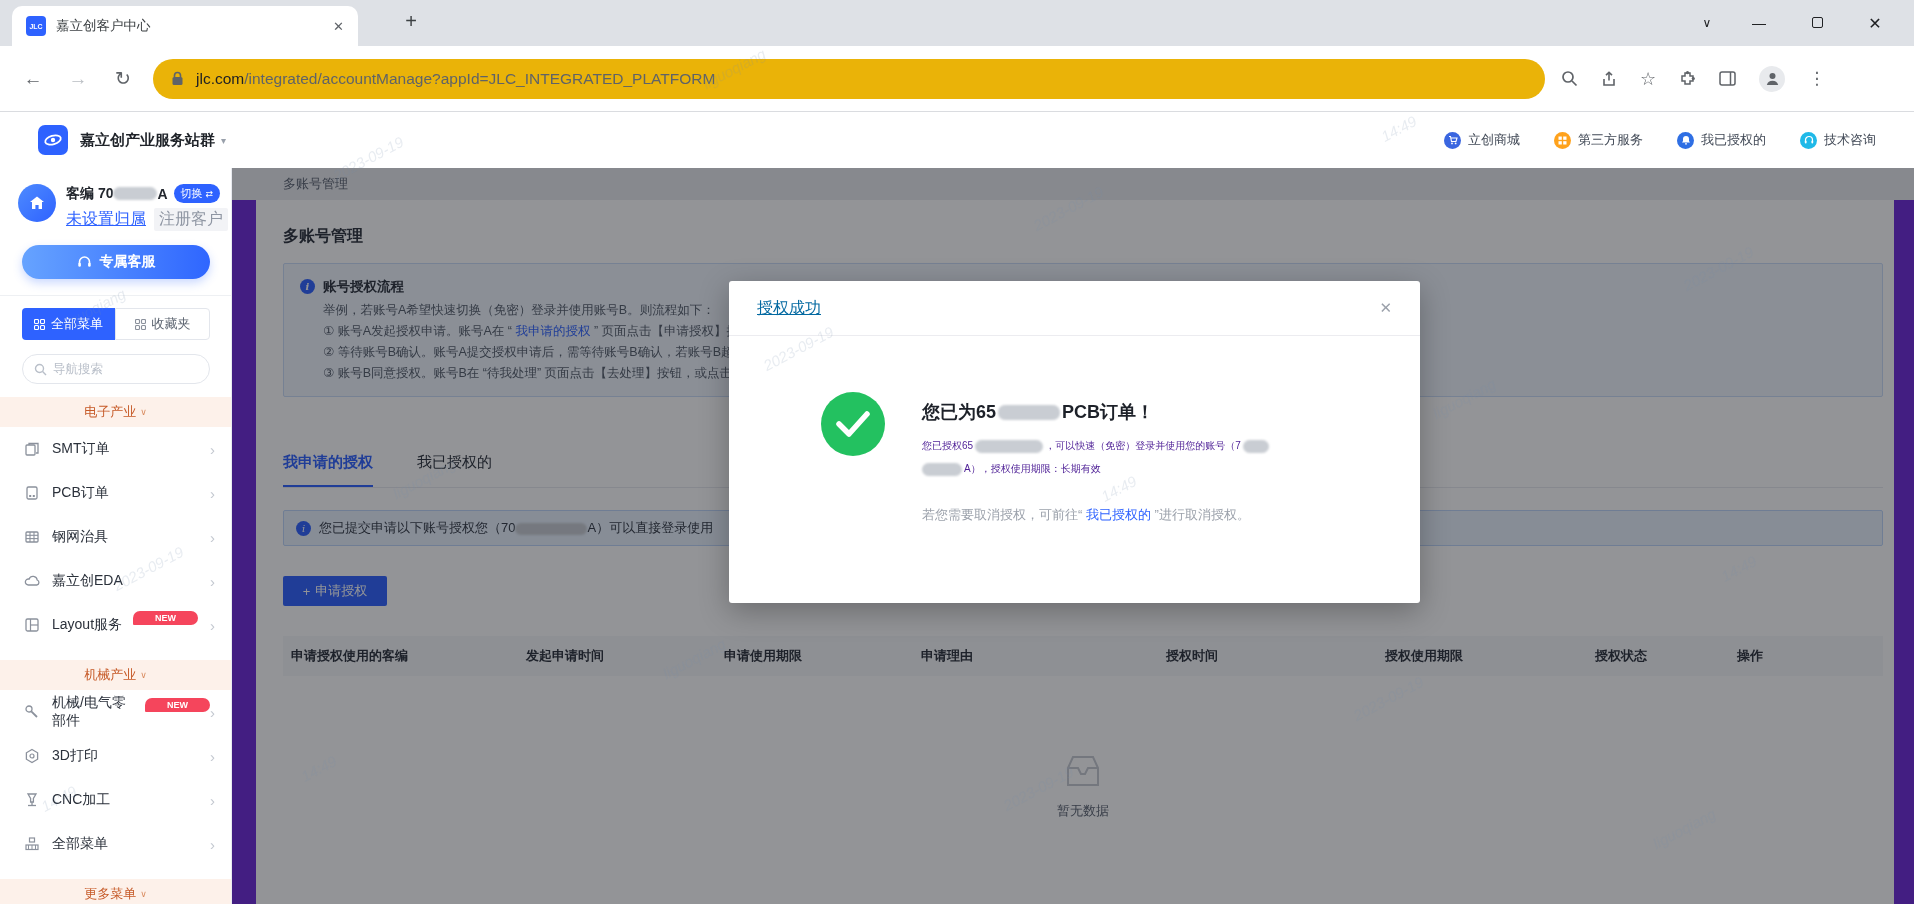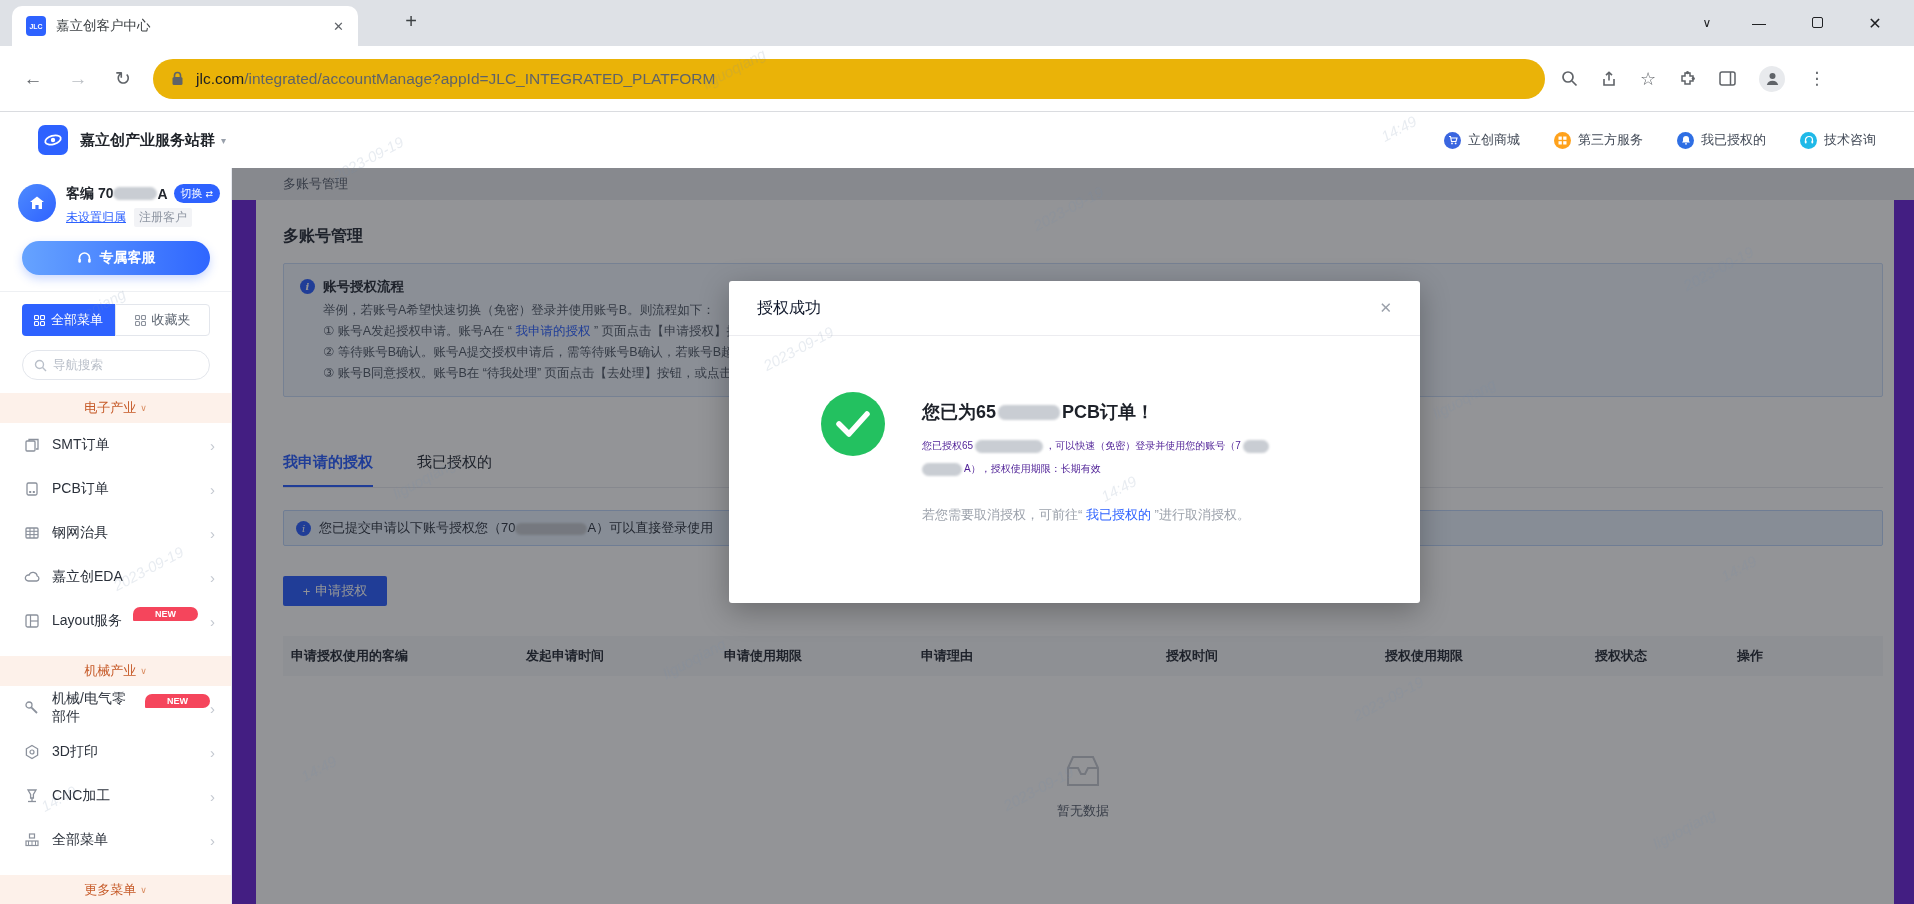--- a/index.html
+++ b/index.html
@@ -49,21 +49,21 @@
   
   .sidebar { width:232px; background:#fff; border-right:1px solid #e8eaef; flex-shrink:0; overflow:hidden; }
   .user { display:flex; margin:16px 0 0 18px; }
   .avatar { width:38px; height:38px; border-radius:50%; background:linear-gradient(135deg,#4e8bff,#2e62ff);
             display:flex; align-items:center; justify-content:center; flex-shrink:0; }
   .user-info { margin-left:10px; }
   .user-code { font-size:14px; font-weight:bold; color:#23272e; display:flex; align-items:center; }
   .redact { display:inline-block; background:#c9cdd3; border-radius:7px; filter:blur(1.2px); vertical-align:middle; }
   .switch-badge { margin-left:6px; background:#2e62ff; color:#fff; font-size:11px; padding:2px 7px;
                   border-radius:10px; font-weight:normal; display:flex; align-items:center; gap:3px; }
-  .user-links { margin-top:5px; font-size:12px; display:flex; gap:8px; align-items:center; }
+  .user-links { margin-top:5px; font-size:16px; display:flex; gap:8px; align-items:center; }
   .ownership { color:#2e62ff; text-decoration:underline; }
   .reg-tag { color:#8f96a3; background:#f2f3f6; padding:1px 5px; border-radius:2px; }
   .service-btn { margin:14px 0 0 22px; width:188px; height:34px; border-radius:17px;
                  background:linear-gradient(90deg,#66a3ff,#2f66ff); color:#fff; font-size:14px; font-weight:bold;
                  display:flex; align-items:center; justify-content:center; gap:8px;
                  box-shadow:0 4px 10px rgba(47,102,255,.25); }
   .side-div { height:1px; background:#eef0f3; margin-top:16px; }
   .menu-tabs { display:flex; margin:12px 0 0 22px; width:188px; }
   .mtab { flex:1; height:32px; display:flex; align-items:center; justify-content:center; font-size:13px; gap:6px; }
   .mtab.active { background:#2e62ff; color:#fff; border-radius:4px 0 0 4px; }
@@ -106,21 +106,21 @@
   .th { padding-left:8px; flex-shrink:0; }
   .empty { width:1600px; height:220px; display:flex; flex-direction:column; align-items:center;
            justify-content:center; gap:10px; color:#5a6270; font-size:13px; }
 
   
   .overlay { position:absolute; left:232px; top:168px; right:0; bottom:0; background:rgba(15,18,24,.45); z-index:10; }
   .modal { position:absolute; left:729px; top:281px; width:691px; height:322px; background:#fff;
            border-radius:3px; box-shadow:0 8px 30px rgba(0,0,0,.28); z-index:20; }
   .modal-head { height:55px; display:flex; align-items:center; justify-content:space-between;
                 padding:0 28px; border-bottom:1px solid #ececf0; }
-  .modal-title { font-size:16px; color:#0f172a; font-weight:500; }
+  .modal-title { font-size:16px; color:#0369a1; font-weight:500;text-decoration:underline; }
   .modal-close { color:#9ba1ab; font-size:15px; }
   .modal-body { position:relative; height:266px; }
   .check-circle { position:absolute; left:92px; top:56px; width:64px; height:64px; border-radius:50%;
                   background:#23c160; display:flex; align-items:center; justify-content:center; }
   .modal-text { position:absolute; left:193px; top:64px; width:475px; }
   .m-heading { font-size:18px; font-weight:bold; color:#1d2129; display:flex; align-items:center; }
   .m-body { margin-top:10px; font-size:10px; color:#4c1d95; line-height:23px; }
   .m-note { margin-top:26px; font-size:13px; color:#9ba1ab; }
 
   

